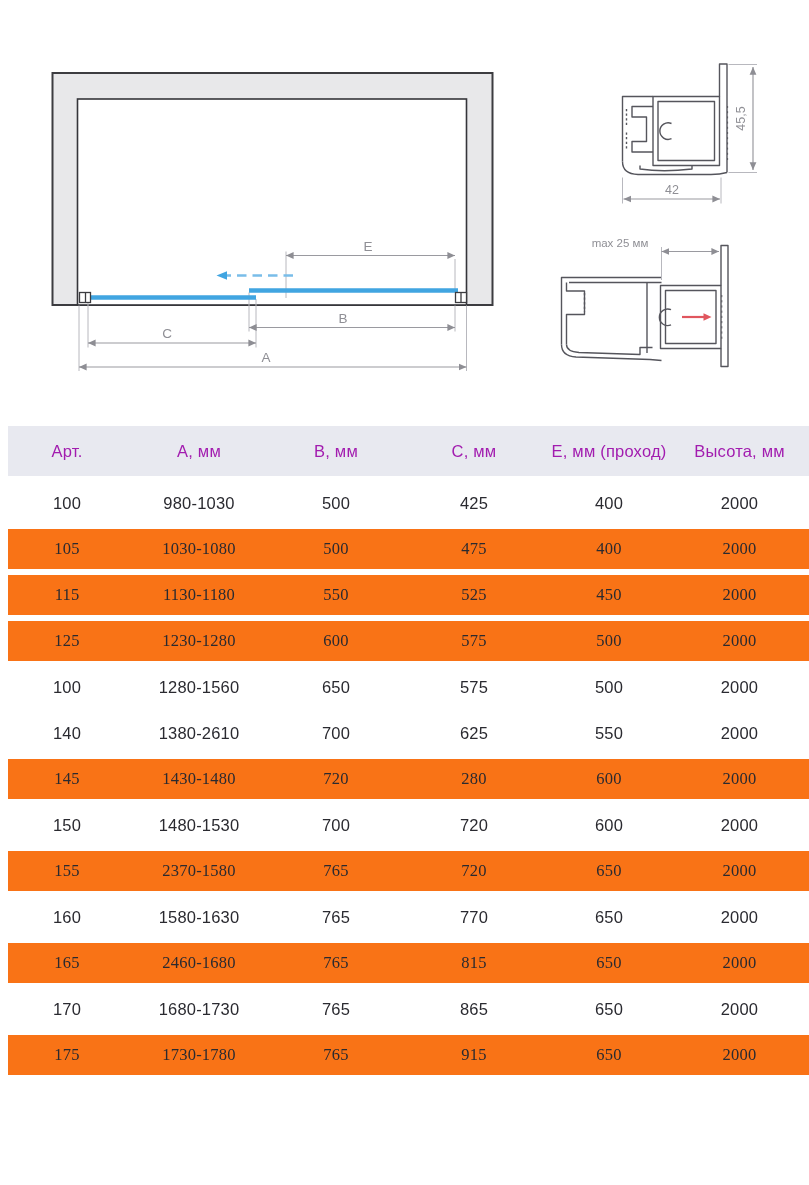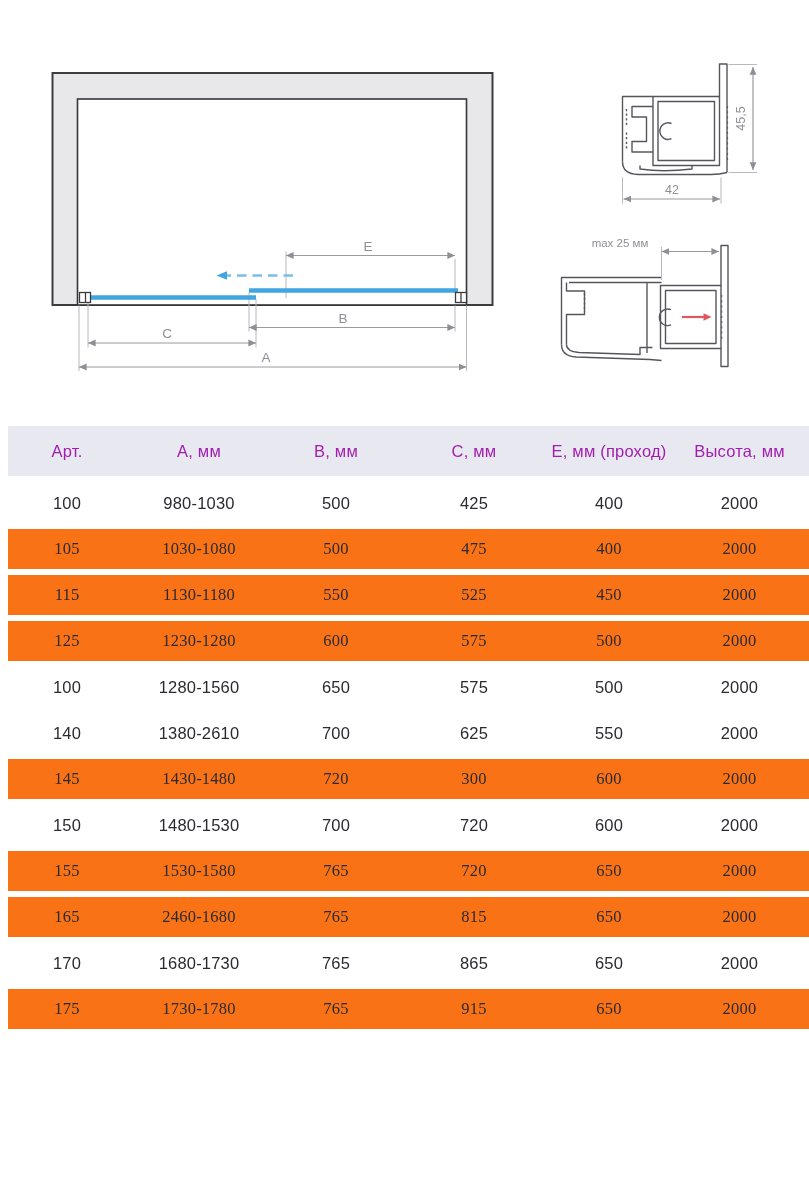--- a/index.html
+++ b/index.html
@@ -221,37 +221,45 @@
             <td>1380-2610</td>
             <td>700</td>
             <td>625</td>
             <td>550</td>
             <td>2000</td>
           </tr>
           <tr class="striped">
             <td>145</td>
             <td>1430-1480</td>
             <td>720</td>
-            <td>300</td>
+            <td>280</td>
             <td>600</td>
             <td>2000</td>
           </tr>
           <tr>
             <td>150</td>
             <td>1480-1530</td>
             <td>700</td>
             <td>720</td>
             <td>600</td>
             <td>2000</td>
           </tr>
           <tr class="striped">
             <td>155</td>
-            <td>1530-1580</td>
+            <td>2370-1580</td>
             <td>765</td>
             <td>720</td>
+            <td>650</td>
+            <td>2000</td>
+          </tr>
+          <tr>
+            <td>160</td>
+            <td>1580-1630</td>
+            <td>765</td>
+            <td>770</td>
             <td>650</td>
             <td>2000</td>
           </tr>
           <tr class="striped">
             <td>165</td>
             <td>2460-1680</td>
             <td>765</td>
             <td>815</td>
             <td>650</td>
             <td>2000</td>

